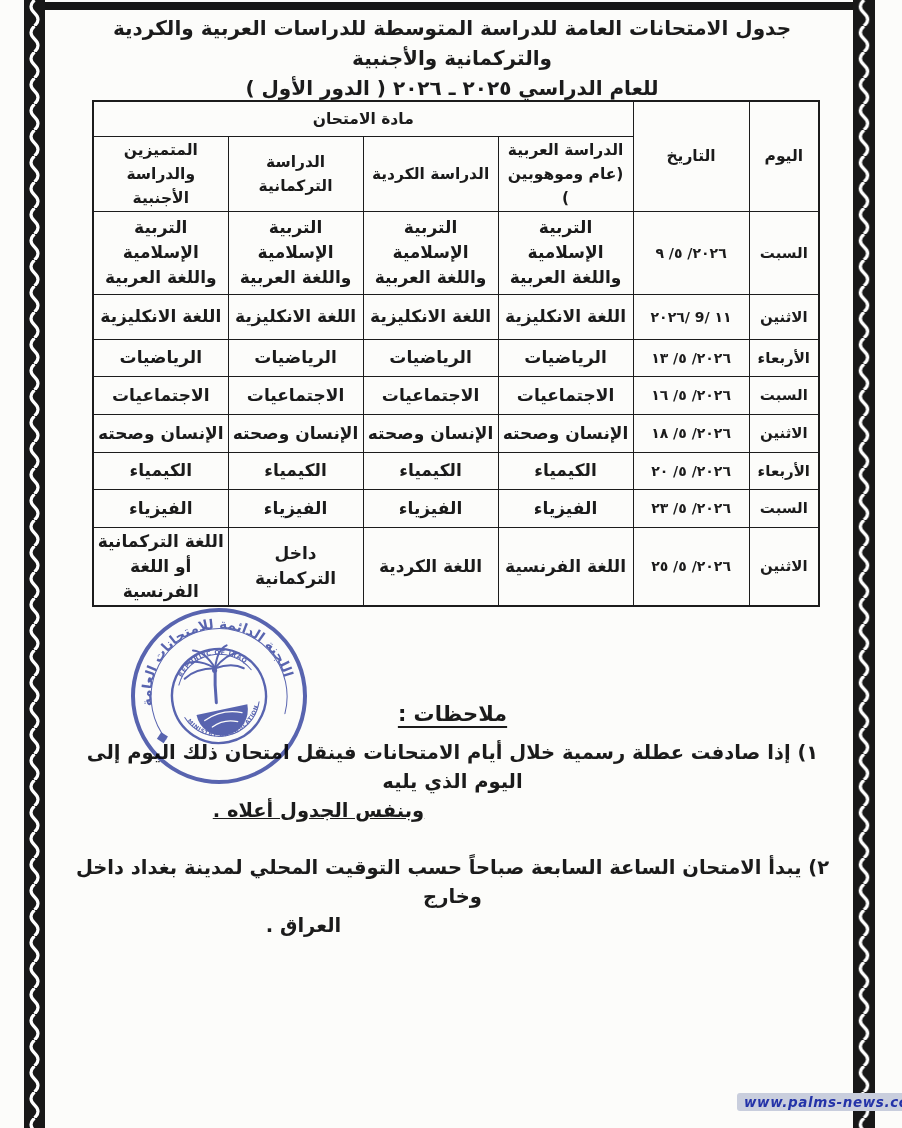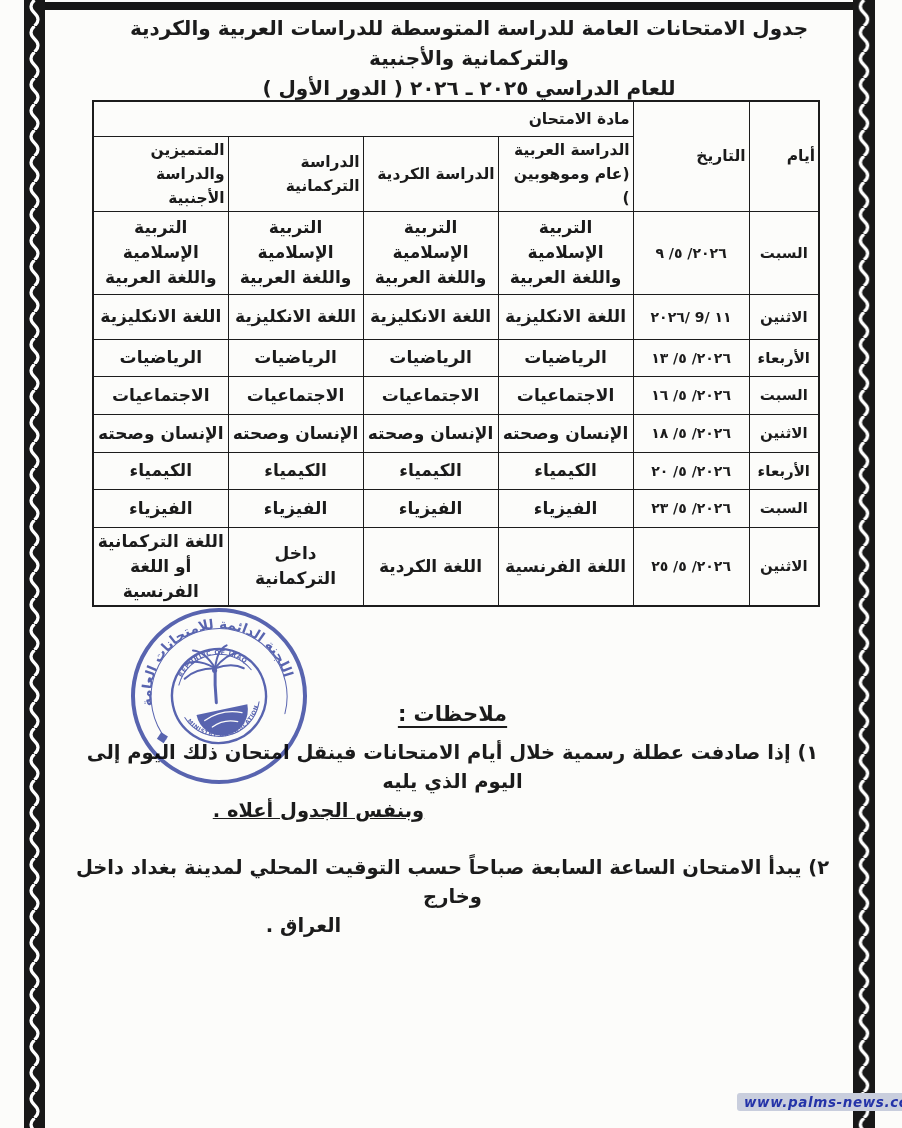--- a/index.html
+++ b/index.html
@@ -9,32 +9,32 @@
     font-family:"DejaVu Sans", sans-serif; font-weight:bold;
   }
   
   .top-bar { position:absolute; left:28px; top:2px; width:836px; height:8px;
              background:#161616; border-radius:2px; }
   .wave-border { position:absolute; top:0; }
   .wave-border.left  { left:24px; }
   .wave-border.right { left:853px; }
 
   
-  .title-block { position:absolute; top:13px; left:75px; width:788px;
+  .title-block { position:absolute; top:13px; left:58px; width:788px;
                  direction:rtl; text-align:center; font-size:20px; line-height:30px; }
 
   
   table.exam { position:absolute; top:100px; left:92px; width:726px;
                border-collapse:collapse; table-layout:fixed; direction:rtl;
                border:2.5px solid #1c1c1c; }
   table.exam th, table.exam td {
     border:1.6px solid #1c1c1c; text-align:center; vertical-align:middle;
     font-weight:bold; padding:1px 3px; overflow:hidden;
   }
-  table.exam th { font-size:15.5px; line-height:24px;text-align:right; }
+  table.exam th { font-size:15.5px; line-height:24px; }
   tr.hrow1 { height:35px; }
   tr.hrow2 { height:70px; }
   td.day-cell  { font-size:15px; }
   td.date-cell { direction:ltr; font-size:14px; letter-spacing:0.5px; }
   td.subj      { font-size:17px; line-height:25px; }
   tr.r1 { height:83px; } tr.r2 { height:45px; } tr.r3 { height:37px; }
   tr.r4 { height:38px; } tr.r5 { height:38px; } tr.r6 { height:37px; }
   tr.r7 { height:38px; } tr.r8 { height:74px; }
   .two-line span { display:block; }
 
@@ -88,21 +88,21 @@
     <colgroup>
       <col style="width:70px">
         <col style="width:116px">
       <col style="width:135px">
         <col style="width:135px">
       <col style="width:135px">
         <col style="width:135px">
     </colgroup>
     <thead>
       <tr class="hrow1">
-        <th rowspan="2">أيام</th>
+        <th rowspan="2">اليوم</th>
         <th rowspan="2">التاريخ</th>
         <th colspan="4">مادة الامتحان</th>
       </tr>
       <tr class="hrow2">
         <th class="two-line">
           <span>الدراسة العربية</span>
           <span>(عام وموهوبين )</span>
         </th>
         <th>الدراسة الكردية</th>
         <th>الدراسة التركمانية</th>

